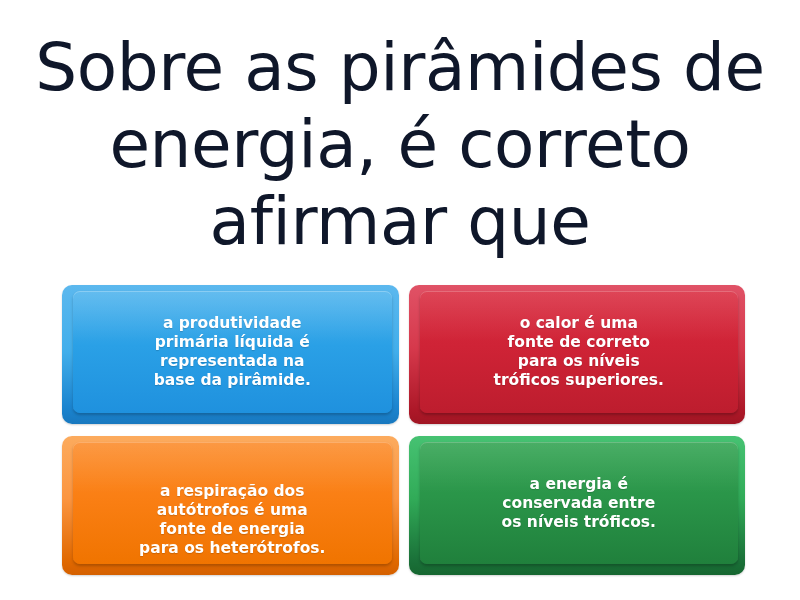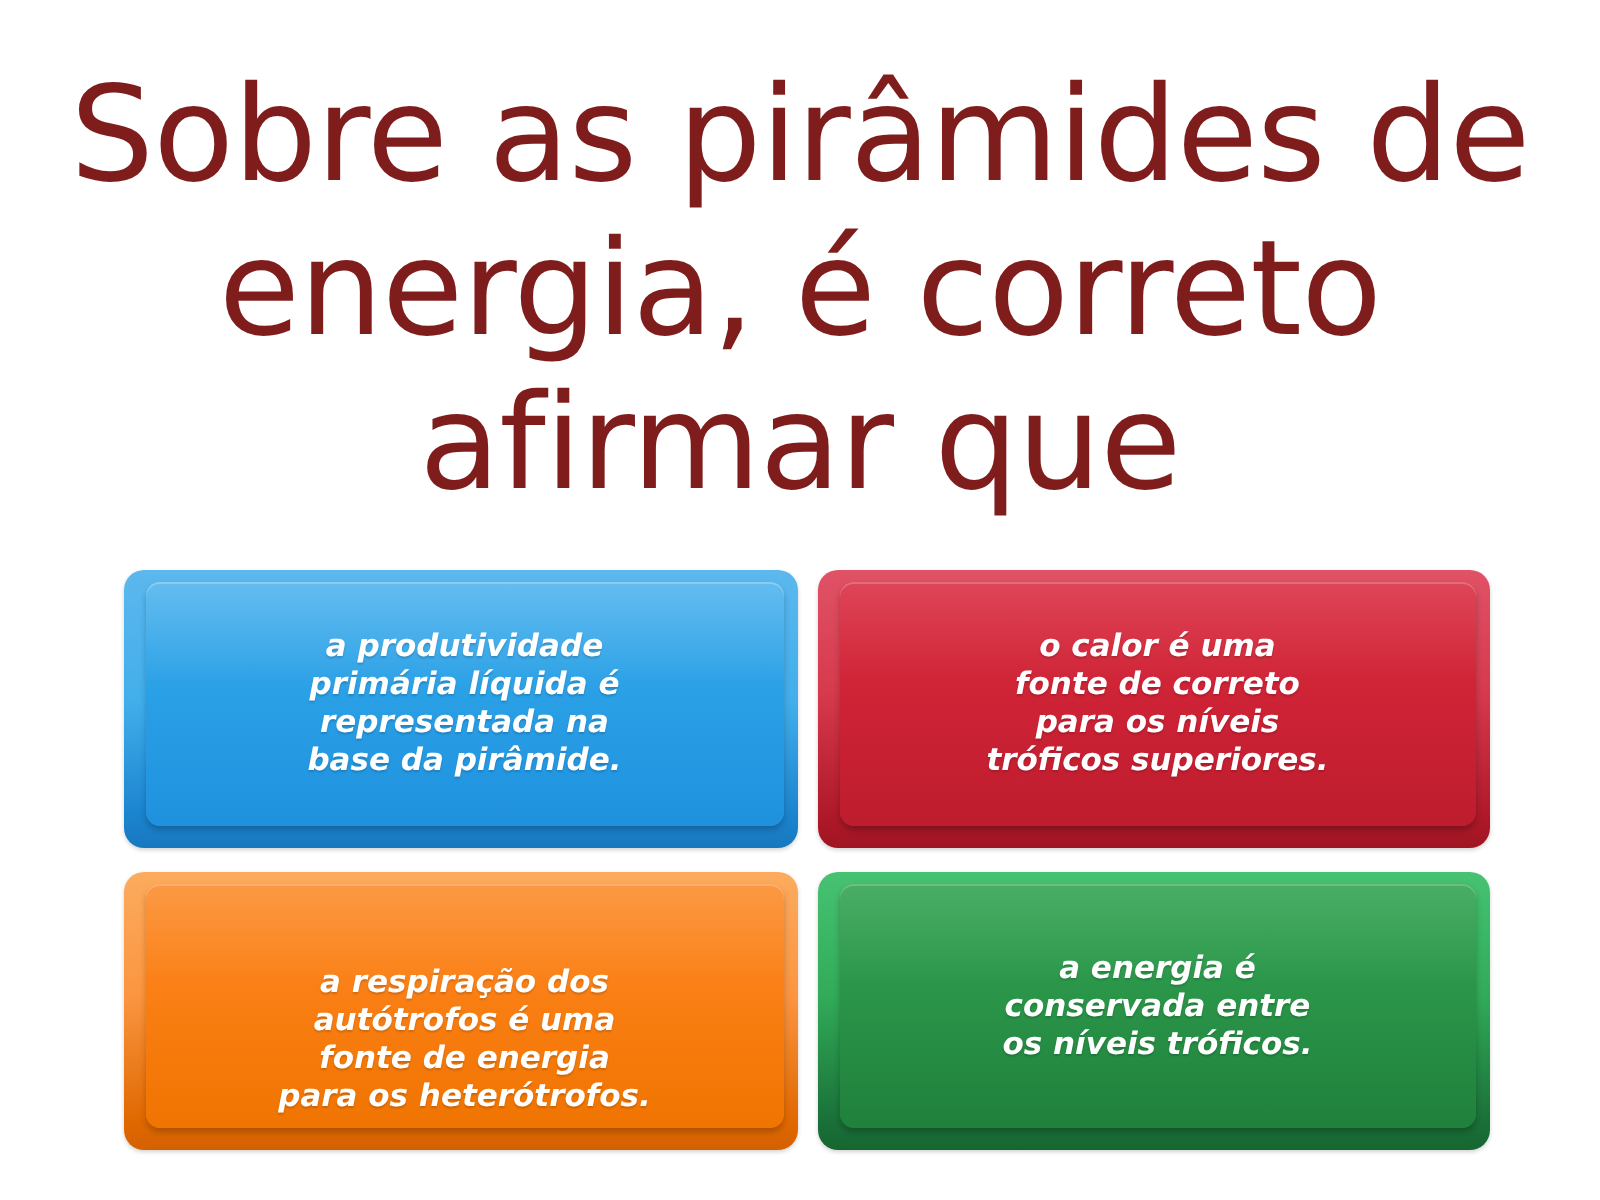--- a/index.html
+++ b/index.html
@@ -30,21 +30,21 @@
     align-items: center;
     justify-content: center;
     padding: 4px 34px 0 34px;
     box-sizing: border-box;
   }
   .question-text {
     font-family: "DejaVu Sans", "Liberation Sans", sans-serif;
     font-weight: 400;
     font-size: 66px;
     line-height: 1.17;
-    color: #7f1d1d;
+    color: #0f172a;
     text-align: center;
     letter-spacing: -0.4px;
     width: 100%;
   }
 
   
   .answers-grid {
     flex: 1 1 auto;
     display: grid;
     grid-template-columns: 1fr 1fr;
@@ -57,21 +57,20 @@
 
   
   .answer-card {
     position: relative;
     border-radius: 10px;
     padding: 6px 7px 11px 11px;
     box-sizing: border-box;
     display: flex;
     cursor: pointer;
     box-shadow: 0 1px 2px rgba(0,0,0,0.18);
-    font-style: italic;
   }
 
   
   .answer-inner {
     flex: 1 1 auto;
     border-radius: 7px;
     display: flex;
     align-items: center;
     justify-content: center;
     padding: 6px 10px;

